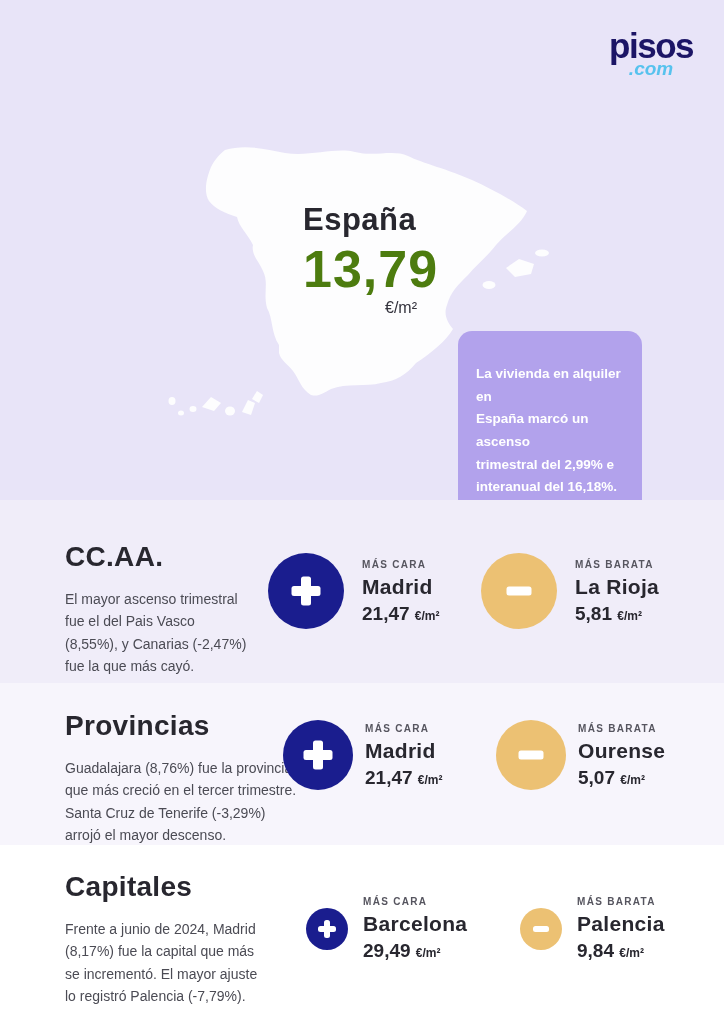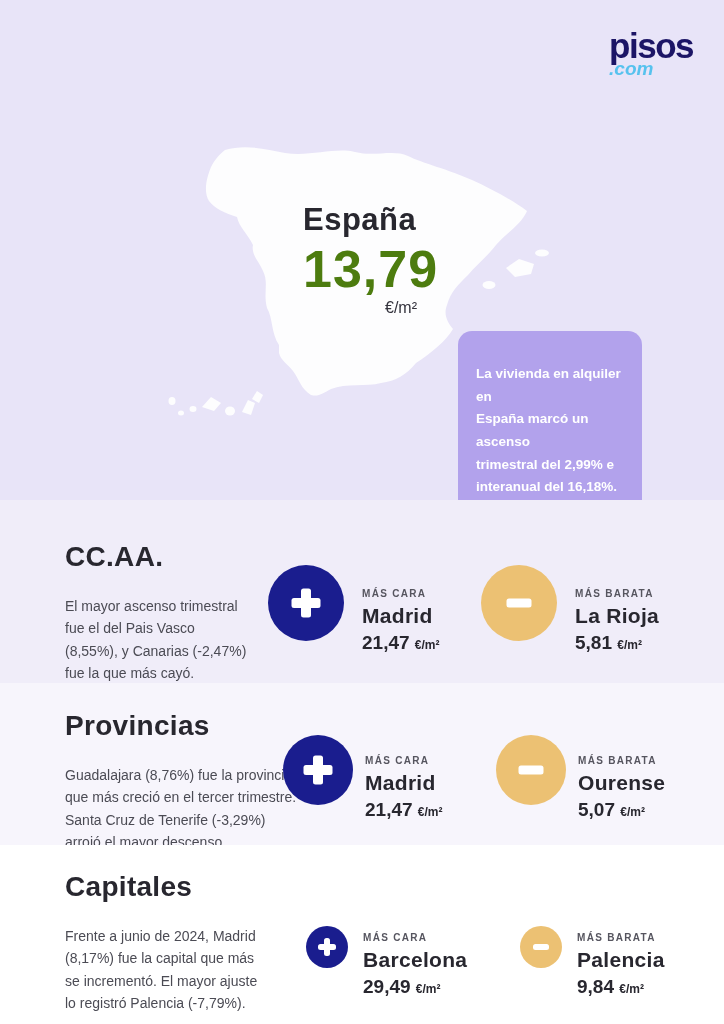--- a/index.html
+++ b/index.html
@@ -3,21 +3,21 @@
 <meta charset="utf-8">
 <style>
   * { margin:0; padding:0; box-sizing:border-box; }
   html,body { width:724px; height:1024px; }
   body { font-family:"Liberation Sans", sans-serif; background:#fff; }
   .page { position:relative; width:724px; height:1024px; overflow:hidden; background:#fff; }
 
   
   .hero { position:absolute; left:0; top:0; width:724px; height:500px; background:#e8e4f8; }
 
-  .logo { position:absolute; top:28px; right:31px; text-align:left; line-height:1; }
+  .logo { position:absolute; top:28px; right:31px; text-align:center; line-height:1; }
   .logo .pisos { font-size:35px; font-weight:bold; letter-spacing:-1.5px; color:#1c1566; display:block; }
   .logo .com   { font-size:19px; font-weight:bold; font-style:italic; letter-spacing:0; color:#57c2ee; display:block; margin-top:-4px; }
 
   .map-svg { position:absolute; left:150px; top:112px; width:420px; height:330px; }
 
   .hero-text { position:absolute; left:303px; top:202px; width:114px; }
   .country { font-size:31px; font-weight:bold; color:#28272f; letter-spacing:0.5px; }
   .big-price { font-size:52px; font-weight:bold; color:#4d7c0f; letter-spacing:1px; margin-top:5px; line-height:1; }
   .big-unit { font-size:16px; color:#34333d; text-align:right; margin-top:4px; }
 
@@ -29,21 +29,21 @@
   .section { position:absolute; left:0; width:724px;padding-left:44px; }
   #sec-ccaa       { top:500px; height:183px; background:#f0edf9; }
   #sec-provincias { top:683px; height:162px; background:#f7f5fc; }
   #sec-capitales  { top:845px; height:179px; background:#ffffff; }
 
   .sec-info { position:absolute; left:65px; width:250px; }
   #sec-ccaa .sec-info { top:41px; }
   #sec-provincias .sec-info { top:27px; }
   #sec-capitales .sec-info { top:26px; }
   .sec-title { font-size:28px; font-weight:bold; color:#28272f; letter-spacing:0.3px; }
-  .sec-desc  { margin-top:22px; font-size:14px; line-height:1.6; color:#4b4b54; white-space:pre-line; }
+  .sec-desc  { margin-top:15px; font-size:14px; line-height:1.6; color:#4b4b54; white-space:pre-line; }
 
   .stat { position:absolute; display:flex; align-items:center; }
   #sec-ccaa .stat-exp        { left:268px; top:53px;  gap:18px; }
   #sec-ccaa .stat-cheap      { left:481px; top:53px;  gap:18px; }
   #sec-provincias .stat-exp  { left:283px; top:37px;  gap:12px; }
   #sec-provincias .stat-cheap{ left:496px; top:37px;  gap:12px; }
   #sec-capitales .stat-exp   { left:306px; top:52px;  gap:15px; }
   #sec-capitales .stat-cheap { left:520px; top:52px;  gap:15px; }
 
   .circle { position:relative; border-radius:50%; flex:none; }
@@ -58,21 +58,21 @@
     background:#fff; border-radius:2.5px;
   }
   .c-76 .icon-plus::before, .c-70 .icon-plus::before { width:29px; height:10px; }
   .c-76 .icon-plus::after,  .c-70 .icon-plus::after  { width:10px; height:29px; }
   .c-42 .icon-plus::before { width:18px; height:6px; }
   .c-42 .icon-plus::after  { width:6px;  height:18px; }
   .c-76 .icon-minus::before, .c-70 .icon-minus::before { width:25px; height:9px; }
   .c-42 .icon-minus::before { width:16px; height:6px; }
 
   .stat-text { line-height:1; }
-  .stat-label { font-size:10px; font-weight:bold; letter-spacing:1.3px; color:#56555f;margin-top:36px; }
+  .stat-label { font-size:10px; font-weight:bold; letter-spacing:1.3px; color:#56555f; }
   .stat-name  { font-size:21px; font-weight:bold; color:#28272f; margin-top:6px; letter-spacing:0.3px; }
   .stat-price { font-size:19px; font-weight:bold; color:#28272f; margin-top:7px; }
   .stat-unit  { font-size:12px; font-weight:bold; color:#28272f; }
 </style>
 </head>
 <body>
 
 <div class="page">
 
   <div class="hero">

